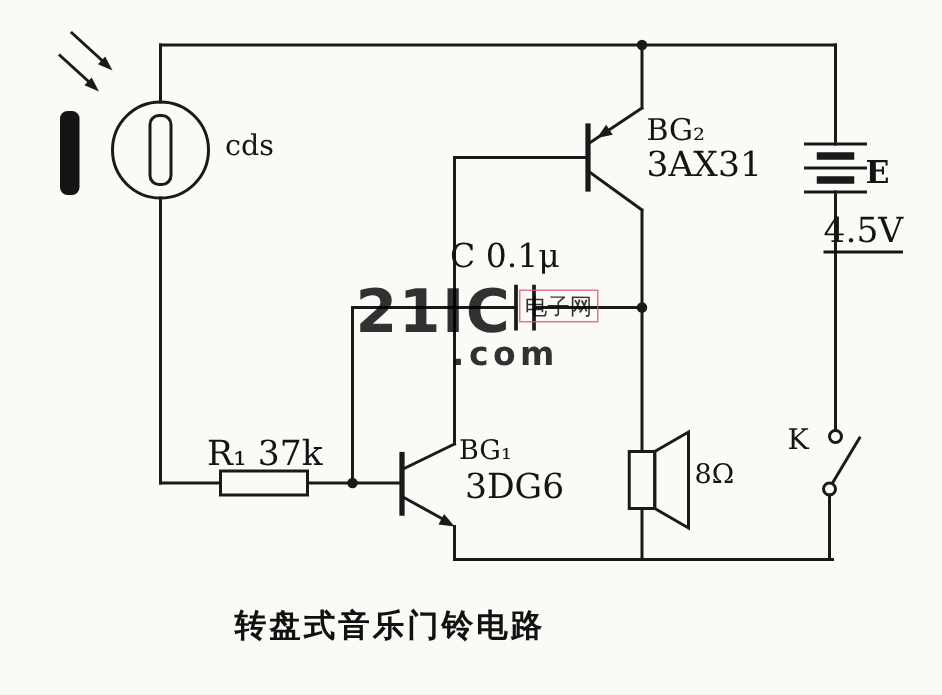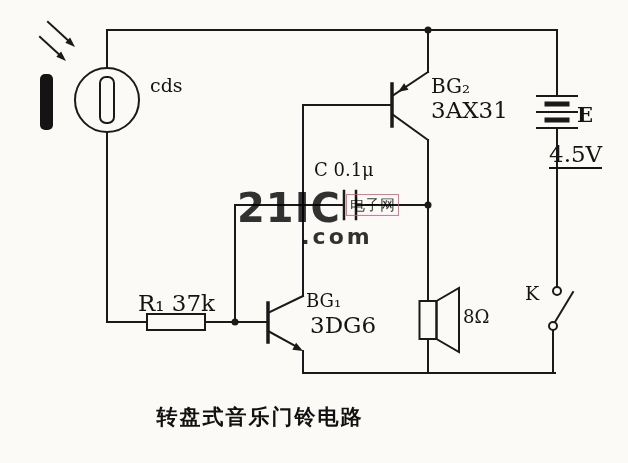--- a/index.html
+++ b/index.html
@@ -96,31 +96,31 @@
       </g>
 
       <g fill="#1a1a1a" stroke="none">
         <circle cx="235" cy="322" r="3.5"></circle>
         <circle cx="428" cy="205" r="3.5"></circle>
         <circle cx="428" cy="30" r="3.5"></circle>
       </g>
     </g>
   </svg>
 
-  <div class="lbl" style="left:150px;top:76px;font-size:19px">cds</div>
+  <div class="lbl" style="left:150px;top:88px;font-size:19px">cds</div>
 
   <div class="lbl" style="left:138px;top:292px">R₁ 37k</div>
 
   <div class="lbl" style="left:306px;top:292px;font-size:18px">BG₁</div>
   <div class="lbl" style="left:310px;top:314px">3DG6</div>
 
   <div class="lbl" style="left:431px;top:76px;font-size:20px">BG₂</div>
   <div class="lbl" style="left:431px;top:99px">3AX31</div>
 
-  <div class="lbl" style="left:314px;top:161px;font-size:18px">C 0.1μ</div>
+  <div class="lbl" style="left:300px;top:161px;font-size:22px">C 0.1μ</div>
 
   <div class="lbl" style="left:463px;top:308px;font-size:18px">8Ω</div>
 
   <div class="lbl lbl-big" style="left:577px;top:104px">E</div>
   <div class="lbl underlined" style="left:549px;top:143px">4.5V</div>
 
   <div class="lbl" style="left:525px;top:284px;font-size:19px">K</div>
 
   <div class="wm">
     <div>

